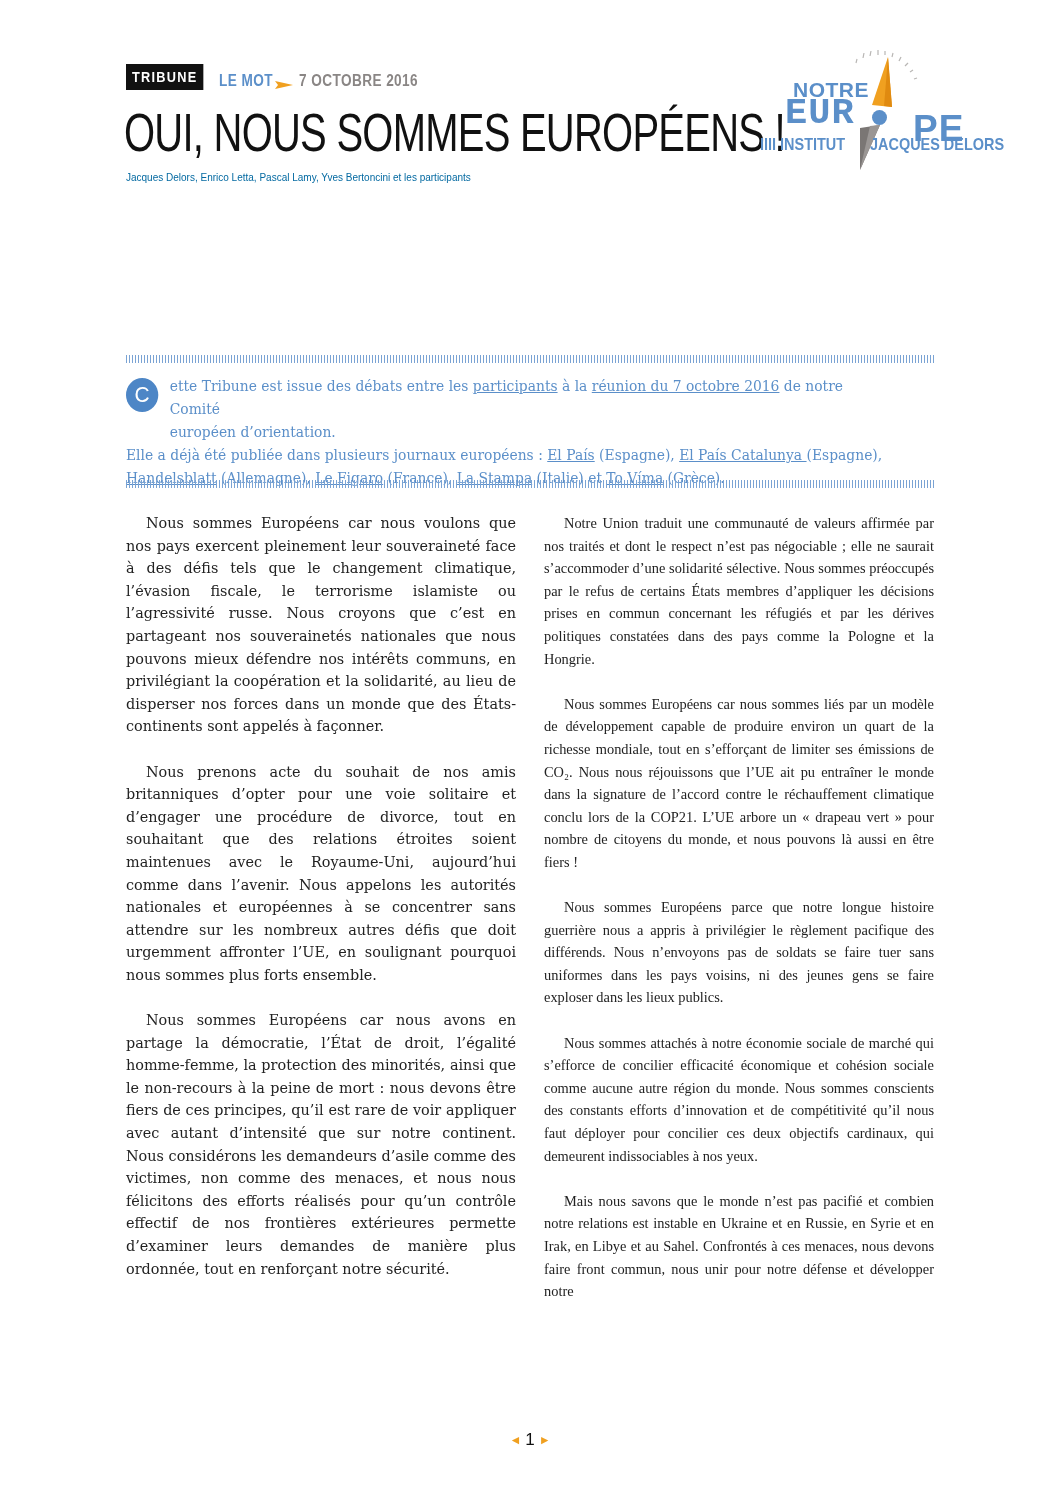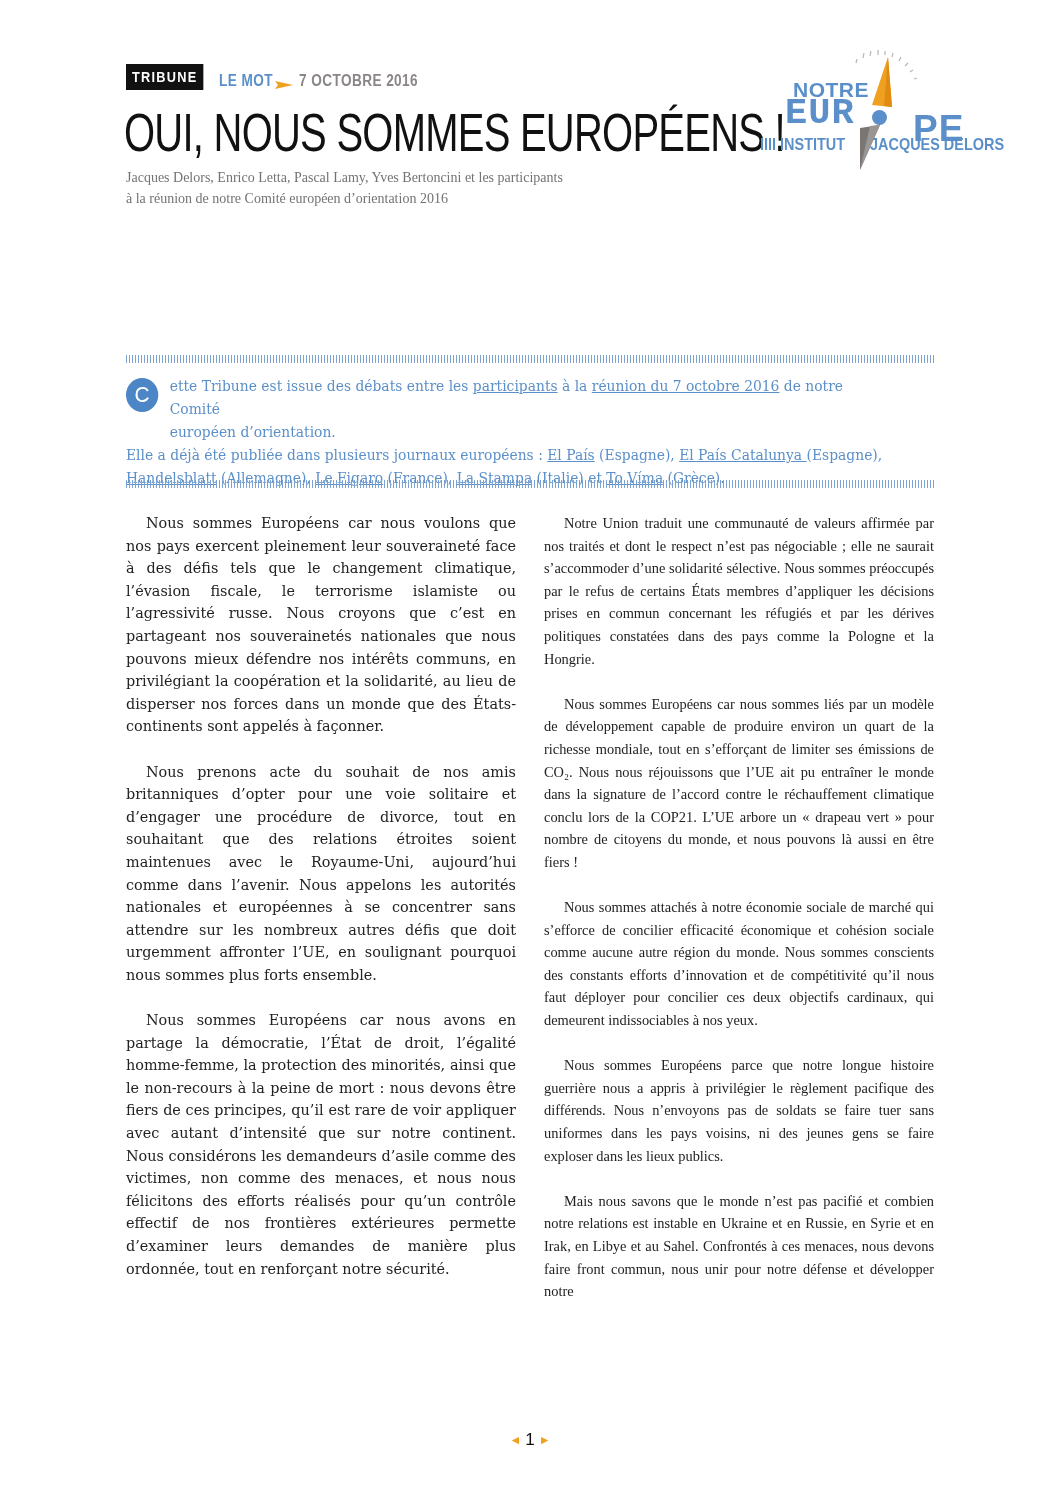--- a/index.html
+++ b/index.html
@@ -21,21 +21,21 @@
 
     .title {
       position: absolute; left: 124px; top: 102px; margin: 0;
       font-family: "Liberation Sans", sans-serif; font-weight: normal;
       font-size: 54px; line-height: 60px; color: #111;
       transform: scaleX(0.74); transform-origin: left top; white-space: nowrap;
       letter-spacing: -1px;
     }
     .authors {
       position: absolute; left: 126px; top: 167px; width: 660px;
-      font-family: Liberation Serif, serif; font-size: 14px; line-height: 21px; color: #737373;
+      font-family: Liberation Sans, sans-serif; font-size: 10px; line-height: 21px; color: #0369a1;
     }
 
     .logo { position: absolute; left: 760px; top: 45px; width: 250px; height: 130px; }
     .logo .notre { position: absolute; left: 33px; top: 33px; font-family: "Liberation Sans", sans-serif; font-weight: bold; font-size: 21px; color: #5b8fc9; letter-spacing: 0.5px; }
     .logo .europe { position: absolute; left: 25px; top: 47px; font-family: "Liberation Sans", sans-serif; font-weight: bold; font-size: 37px; color: #5b8fc9; letter-spacing: 1px; }
     .logo .eur { position:absolute; left:0; top:0;font-family:Liberation Mono, monospace; }
     .logo .pe { position:absolute; left:128px; top:16px; }
     .logo .dot { position: absolute; left: 112px; top: 65px; width: 15px; height: 15px; border-radius: 50%; background: #5b8fc9; }
     .logo .institut { position: absolute; left: 0; top: 90px; font-family: "Liberation Sans", sans-serif; font-weight: bold; font-size: 17px; color: #5b8fc9; transform: scaleX(0.85); transform-origin: left top; white-space: nowrap; }
     .logo .jd { position: absolute; left: 110px; top: 90px; font-family: "Liberation Sans", sans-serif; font-weight: bold; font-size: 17px; color: #5b8fc9; transform: scaleX(0.85); transform-origin: left top; white-space: nowrap; }
@@ -86,21 +86,20 @@
         <polygon points="0,1 18,5 0,9 3,5" fill="#f0a020"></polygon>
       </svg>
   </span>
   <span class="tag-date">7 OCTOBRE 2016</span>
 </div>
 
 <h1 class="title">OUI, NOUS SOMMES EUROPÉENS !</h1>
 
 <div class="authors">
   <div>Jacques Delors, Enrico Letta, Pascal Lamy, Yves Bertoncini et les participants</div>
-  <div>à la réunion de notre Comité européen d’orientation 2016</div>
 </div>
 
 <div class="logo">
   <svg class="compass" width="250" height="130" viewBox="0 0 250 130">
     <g stroke="#b8b6b4" stroke-width="1.2">
       <line x1="96" y1="18" x2="97" y2="14"></line>
       <line x1="103" y1="13" x2="104" y2="8"></line>
       <line x1="110" y1="11" x2="111" y2="6"></line>
       <line x1="118" y1="10" x2="118" y2="5"></line>
       <line x1="125" y1="10" x2="125" y2="6"></line>
@@ -142,22 +141,22 @@
 <div class="hatch" style="top:480px;"></div>
 
 <div class="col col-left">
   <p>Nous sommes Européens car nous voulons que nos pays exercent pleinement leur souveraineté face à des défis tels que le changement climatique, l’évasion fiscale, le terrorisme islamiste ou l’agressivité russe. Nous croyons que c’est en partageant nos souverainetés nationales que nous pouvons mieux défendre nos intérêts communs, en privilégiant la coopération et la solidarité, au lieu de disperser nos forces dans un monde que des États-continents sont appelés à façonner.</p>
   <p>Nous prenons acte du souhait de nos amis britanniques d’opter pour une voie solitaire et d’engager une procédure de divorce, tout en souhaitant que des relations étroites soient maintenues avec le Royaume-Uni, aujourd’hui comme dans l’avenir. Nous appelons les autorités nationales et européennes à se concentrer sans attendre sur les nombreux autres défis que doit urgemment affronter l’UE, en soulignant pourquoi nous sommes plus forts ensemble.</p>
   <p>Nous sommes Européens car nous avons en partage la démocratie, l’État de droit, l’égalité homme-femme, la protection des minorités, ainsi que le non-recours à la peine de mort : nous devons être fiers de ces principes, qu’il est rare de voir appliquer avec autant d’intensité que sur notre continent. Nous considérons les demandeurs d’asile comme des victimes, non comme des menaces, et nous nous félicitons des efforts réalisés pour qu’un contrôle effectif de nos frontières extérieures permette d’examiner leurs demandes de manière plus ordonnée, tout en renforçant notre sécurité.</p>
 </div>
 <div class="col col-right">
   <p>Notre Union traduit une communauté de valeurs affirmée par nos traités et dont le respect n’est pas négociable ; elle ne saurait s’accommoder d’une solidarité sélective. Nous sommes préoccupés par le refus de certains États membres d’appliquer les décisions prises en commun concernant les réfugiés et par les dérives politiques constatées dans des pays comme la Pologne et la Hongrie.</p>
   <p>Nous sommes Européens car nous sommes liés par un modèle de développement capable de produire environ un quart de la richesse mondiale, tout en s’efforçant de limiter ses émissions de CO₂. Nous nous réjouissons que l’UE ait pu entraîner le monde dans la signature de l’accord contre le réchauffement climatique conclu lors de la COP21. L’UE arbore un « drapeau vert » pour nombre de citoyens du monde, et nous pouvons là aussi en être fiers !</p>
+  <p>Nous sommes Européens parce que notre longue histoire guerrière nous a appris à privilégier le règlement pacifique des différends. Nous n’envoyons pas de soldats se faire tuer sans uniformes dans les pays voisins, ni des jeunes gens se faire exploser dans les lieux publics.</p>
   <p>Nous sommes attachés à notre économie sociale de marché qui s’efforce de concilier efficacité économique et cohésion sociale comme aucune autre région du monde. Nous sommes conscients des constants efforts d’innovation et de compétitivité qu’il nous faut déployer pour concilier ces deux objectifs cardinaux, qui demeurent indissociables à nos yeux.</p>
-  <p>Nous sommes Européens parce que notre longue histoire guerrière nous a appris à privilégier le règlement pacifique des différends. Nous n’envoyons pas de soldats se faire tuer sans uniformes dans les pays voisins, ni des jeunes gens se faire exploser dans les lieux publics.</p>
   <p>Mais nous savons que le monde n’est pas pacifié et combien notre relations est instable en Ukraine et en Russie, en Syrie et en Irak, en Libye et au Sahel. Confrontés à ces menaces, nous devons faire front commun, nous unir pour notre défense et développer notre</p>
 </div>
 
 <div class="footer">
   <span class="arr">◄</span>
   <span>1</span>
   <span class="arr">►</span>
 </div>
 
 </body></html>

